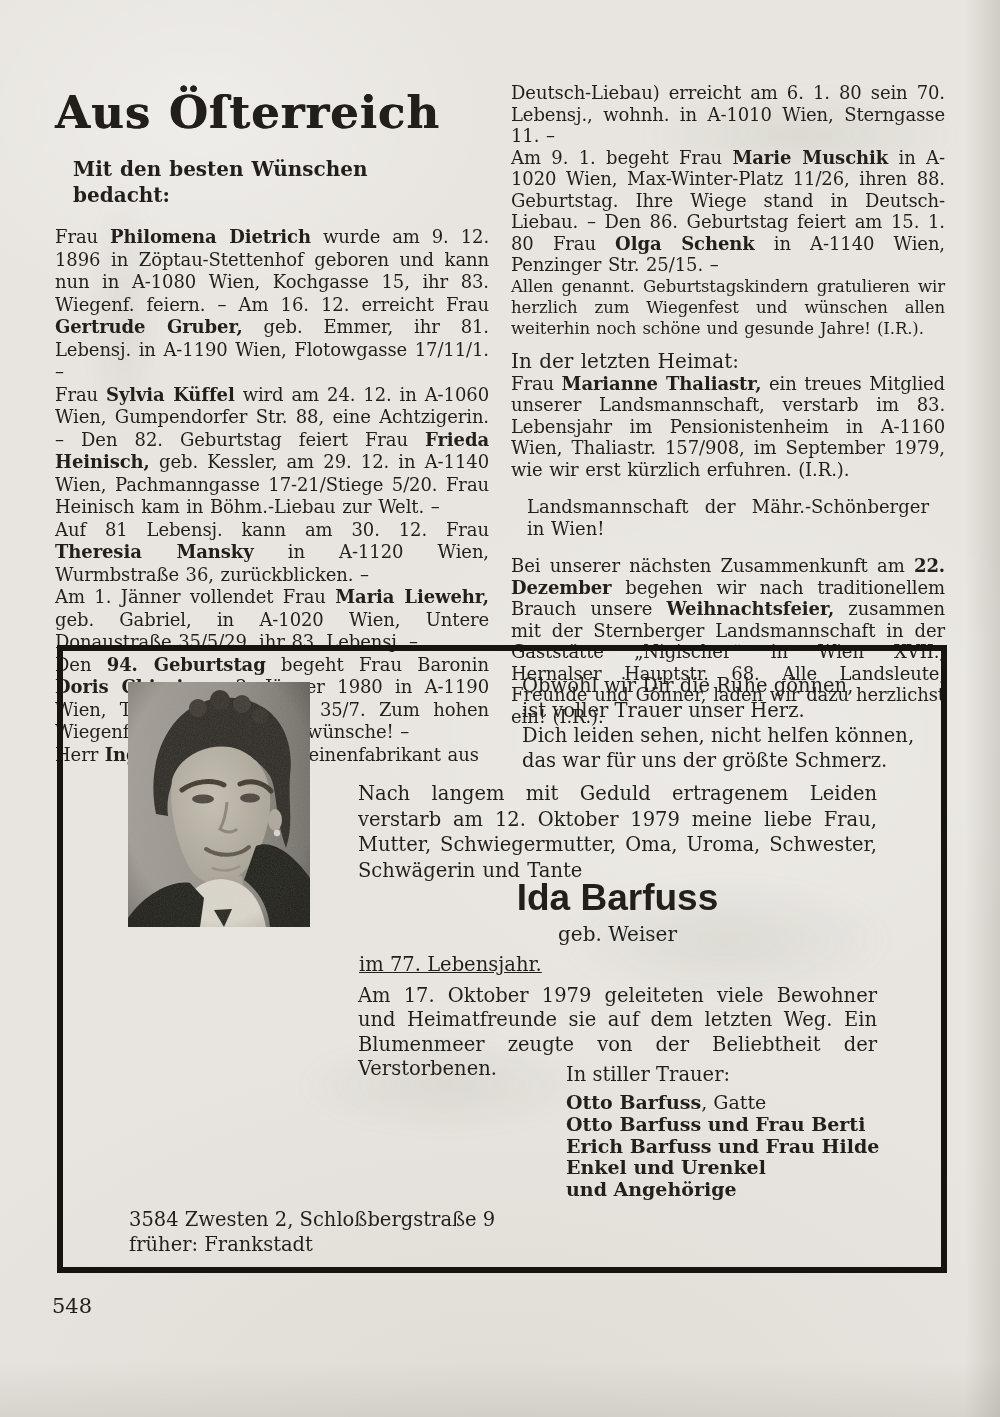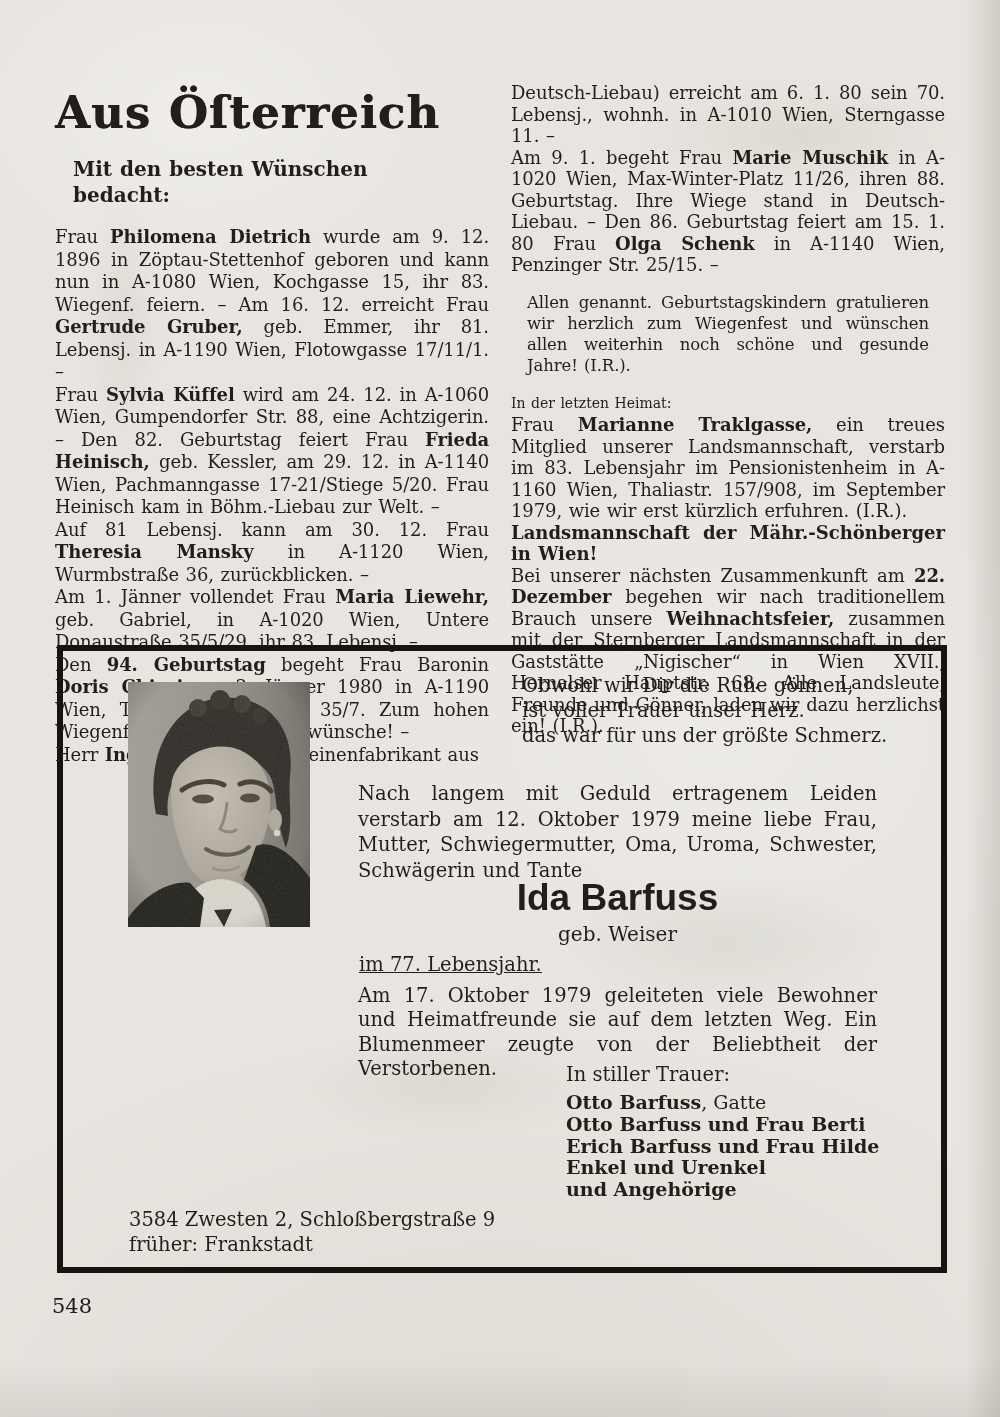--- a/index.html
+++ b/index.html
@@ -26,23 +26,23 @@
   .col-right { left:511px; top:82px; width:434px; }
 
   .masthead {
     text-align:left; font-weight:bold; font-size:45px; line-height:50px;
     letter-spacing:1px; text-shadow:0.6px 0 currentColor; margin:0 0 2px 0;
     font-family:"DejaVu Serif",serif;
   }
   .subhead { font-weight:bold; font-size:20px; line-height:26px; text-align:left; margin:18px; }
   .body-par { margin:0; font-size:18px; line-height:22.5px; letter-spacing:-0.1px; }
   .col-right .body-par { line-height:21.5px; }
-  .small-par { margin:16px; font-size:16.5px; line-height:21.3px; letter-spacing:-0.1px; text-align:justify; }
-  .plain-head { margin:0 0 0 0; font-size:14px; line-height:21.5px; text-align:left; }
-  .bold-head  { margin:0; font-size:18px; line-height:21.5px; font-weight:bold; text-align:justify; }
+  .small-par { margin:0; font-size:16.5px; line-height:21.3px; letter-spacing:-0.1px; text-align:justify; }
+  .plain-head { margin:12px 0 0 0; font-size:20px; line-height:21.5px; text-align:left; }
+  .bold-head  { margin:16px; font-size:18px; line-height:21.5px; font-weight:normal; text-align:justify; }
 
   .obituary-box {
     position:absolute; left:57px; top:645px; width:890px; height:628px;
     border:6px solid #17140f; box-sizing:border-box;
   }
   .obituary-box > * { position:absolute; }
   .photo { left:65px; top:31px; width:182px; height:245px; display:block; }
   .poem  { left:459px; top:22px; font-size:19.5px; line-height:25px; }
   .intro { left:295px; top:130px; width:519px; font-size:19.5px; line-height:25.6px; text-align:justify; margin:0; word-spacing:1px; }
   .deceased-name {
@@ -76,21 +76,21 @@
     <p class="body-par">Am 1. Jänner vollendet Frau <b>Maria Liewehr,</b> geb. Gabriel, in A-1020 Wien, Untere Donaustraße 35/5/29, ihr 83. Lebensj. –</p>
     <p class="body-par">Den <b>94. Geburtstag</b> begeht Frau Baronin <b>Doris Chiari</b> am 2. Jänner 1980 in A-1190 Wien, Traklgasse 2/Stiege 35/7. Zum hohen Wiegenfest die herzl. Glückwünsche! –</p>
     <p class="body-par">Herr <b>Ing. Erich Langer</b> (Leinenfabrikant aus</p>
   </div>
 
   <div class="col col-right">
     <p class="body-par">Deutsch-Liebau) erreicht am 6. 1. 80 sein 70. Lebensj., wohnh. in A-1010 Wien, Sterngasse 11. –</p>
     <p class="body-par">Am 9. 1. begeht Frau <b>Marie Muschik</b> in A-1020 Wien, Max-Winter-Platz 11/26, ihren 88. Geburtstag. Ihre Wiege stand in Deutsch-Liebau. – Den 86. Geburtstag feiert am 15. 1. 80 Frau <b>Olga Schenk</b> in A-1140 Wien, Penzinger Str. 25/15. –</p>
     <p class="small-par">Allen genannt. Geburtstagskindern gratulieren wir herzlich zum Wiegenfest und wünschen allen weiterhin noch schöne und gesunde Jahre! (I.R.).</p>
     <p class="plain-head">In der letzten Heimat:</p>
-    <p class="body-par">Frau <b>Marianne Traklgasse,</b> ein treues Mitglied unserer Landsmannschaft, verstarb im 83. Lebensjahr im Pensionistenheim in A-1160 Wien, Thaliastr. 157/908, im September 1979, wie wir erst kürzlich erfuhren. (I.R.).</p>
+    <p class="body-par">Frau <b>Marianne Thaliastr,</b> ein treues Mitglied unserer Landsmannschaft, verstarb im 83. Lebensjahr im Pensionistenheim in A-1160 Wien, Thaliastr. 157/908, im September 1979, wie wir erst kürzlich erfuhren. (I.R.).</p>
     <p class="bold-head">Landsmannschaft der Mähr.-Schönberger in Wien!</p>
     <p class="body-par">Bei unserer nächsten Zusammenkunft am <b>22. Dezember</b> begehen wir nach traditionellem Brauch unsere <b>Weihnachtsfeier,</b> zusammen mit der Sternberger Landsmannschaft in der Gaststätte „Nigischer“ in Wien XVII., Hernalser Hauptstr. 68. Alle Landsleute, Freunde und Gönner, laden wir dazu herzlichst ein! (I.R.).</p>
   </div>
 
   <div class="obituary-box">
 
     <svg class="photo" viewBox="0 0 182 245" preserveAspectRatio="none" aria-hidden="true">
       <defs>
         <linearGradient id="pbg" x1="0" y1="0" x2="1" y2="0">
           <stop offset="0" stop-color="#a29e96"></stop>
@@ -136,20 +136,21 @@
         <path d="M182,245 L182,196 C162,168 142,158 128,164 L116,198 C130,208 140,224 142,245 Z" fill="#1e1b16"></path>
         <path d="M86,228 L104,227 L96,245 Z" fill="#24201a"></path>
       </g>
       <rect width="182" height="245" filter="url(#noise)"></rect>
       <rect width="182" height="245" fill="url(#vig)"></rect>
     </svg>
 
     <div class="poem">
       <div>Obwohl wir Dir die Ruhe gönnen,</div>
       <div>ist voller Trauer unser Herz.</div>
+      <div>Dich leiden sehen, nicht helfen können,</div>
       <div>das war für uns der größte Schmerz.</div>
     </div>
 
     <p class="intro">Nach langem mit Geduld ertragenem Leiden verstarb am 12. Oktober 1979 meine liebe Frau, Mutter, Schwiegermutter, Oma, Uroma, Schwester, Schwägerin und Tante</p>
 
     <div class="deceased-name">Ida Barfuss</div>
     <div class="maiden">geb. Weiser</div>
     <div class="age-line">im 77. Lebensjahr.</div>
 
     <p class="funeral">Am 17. Oktober 1979 geleiteten viele Bewohner und Heimatfreunde sie auf dem letzten Weg. Ein Blumenmeer zeugte von der Beliebtheit der Verstorbenen.</p>

